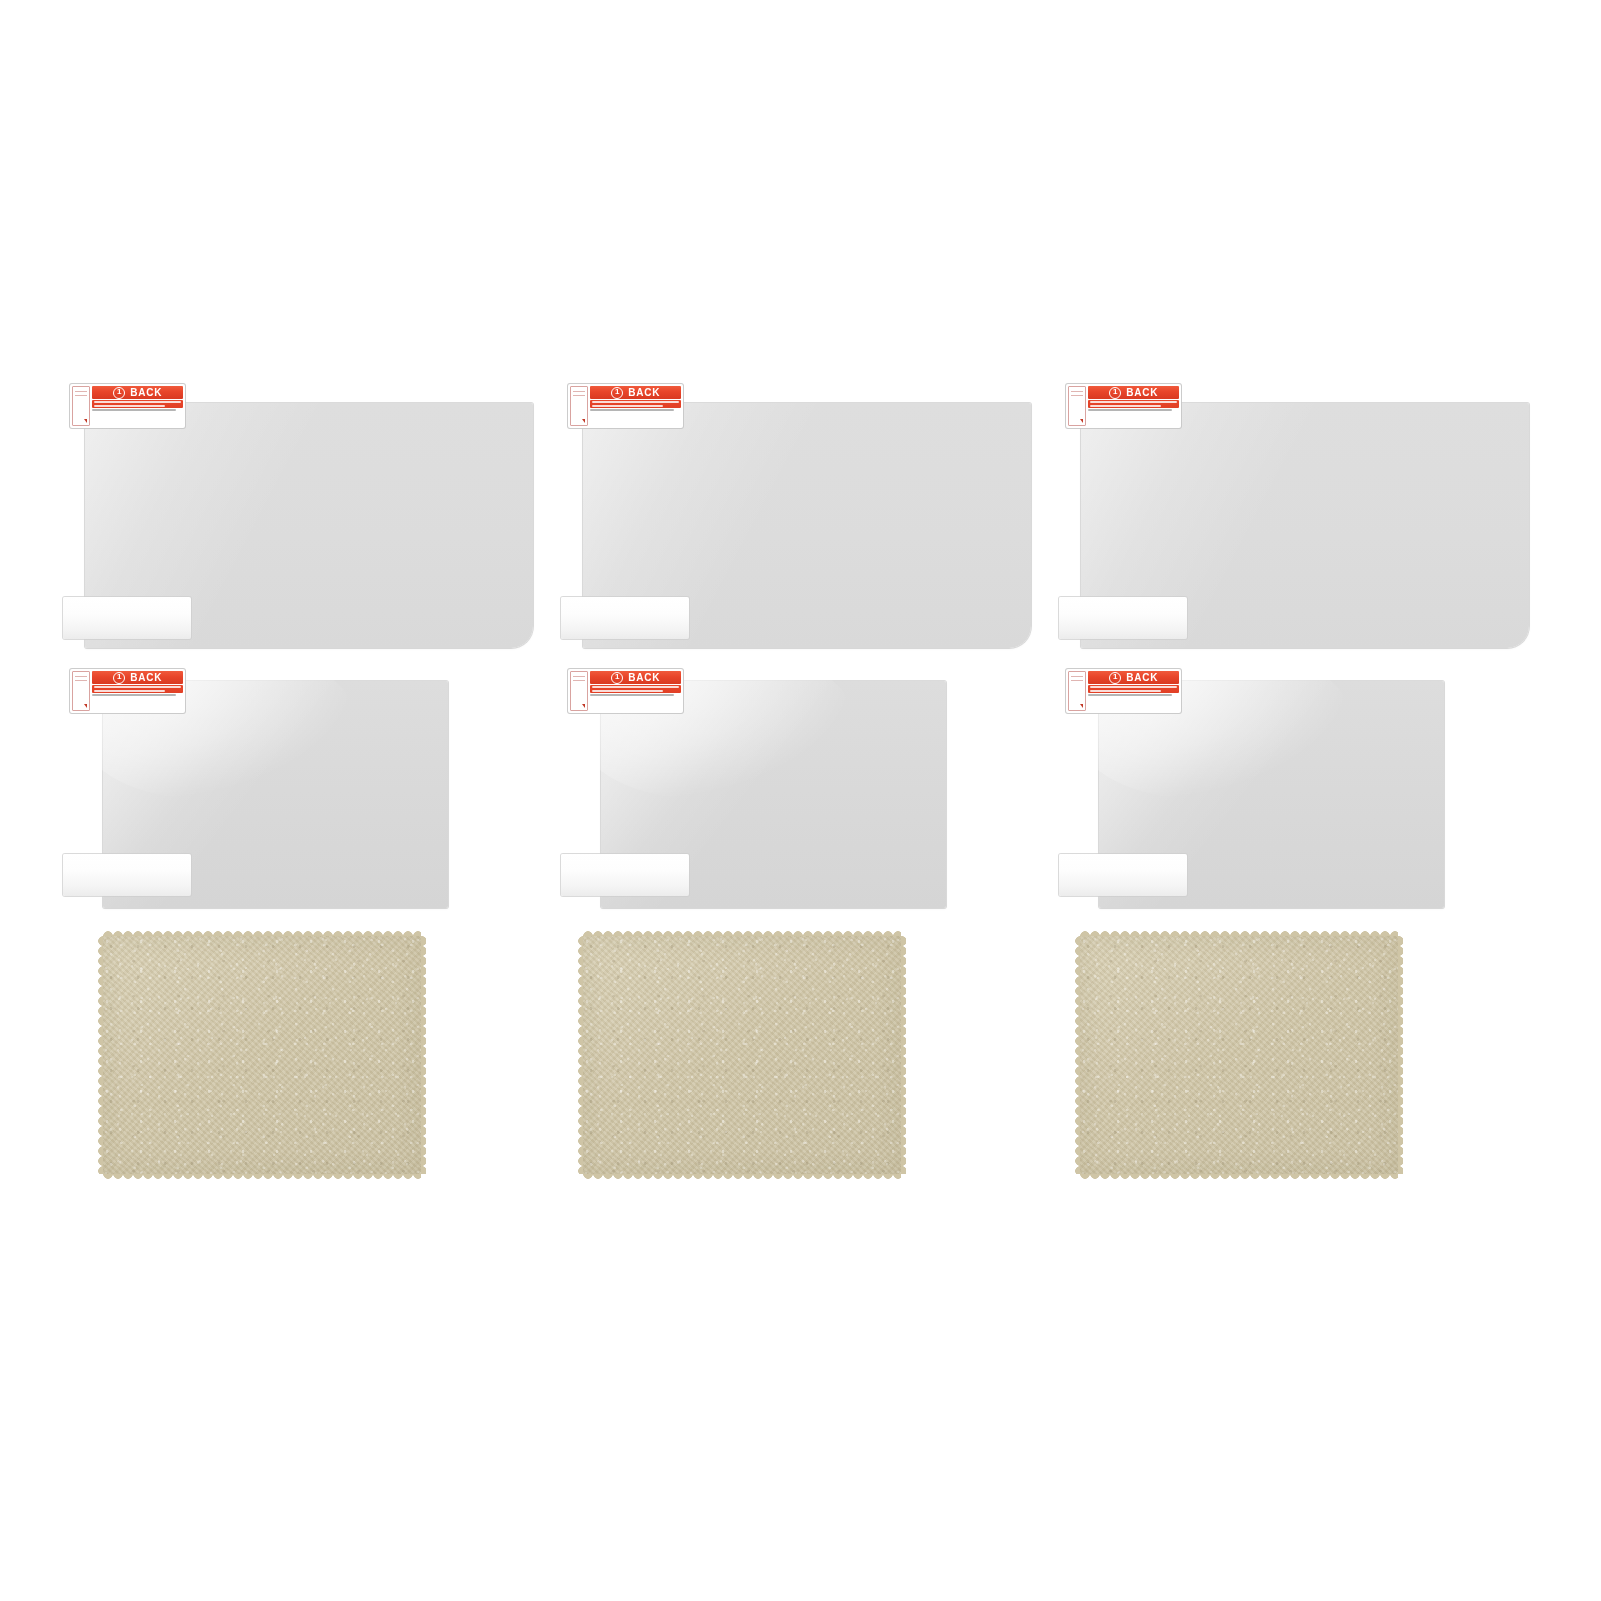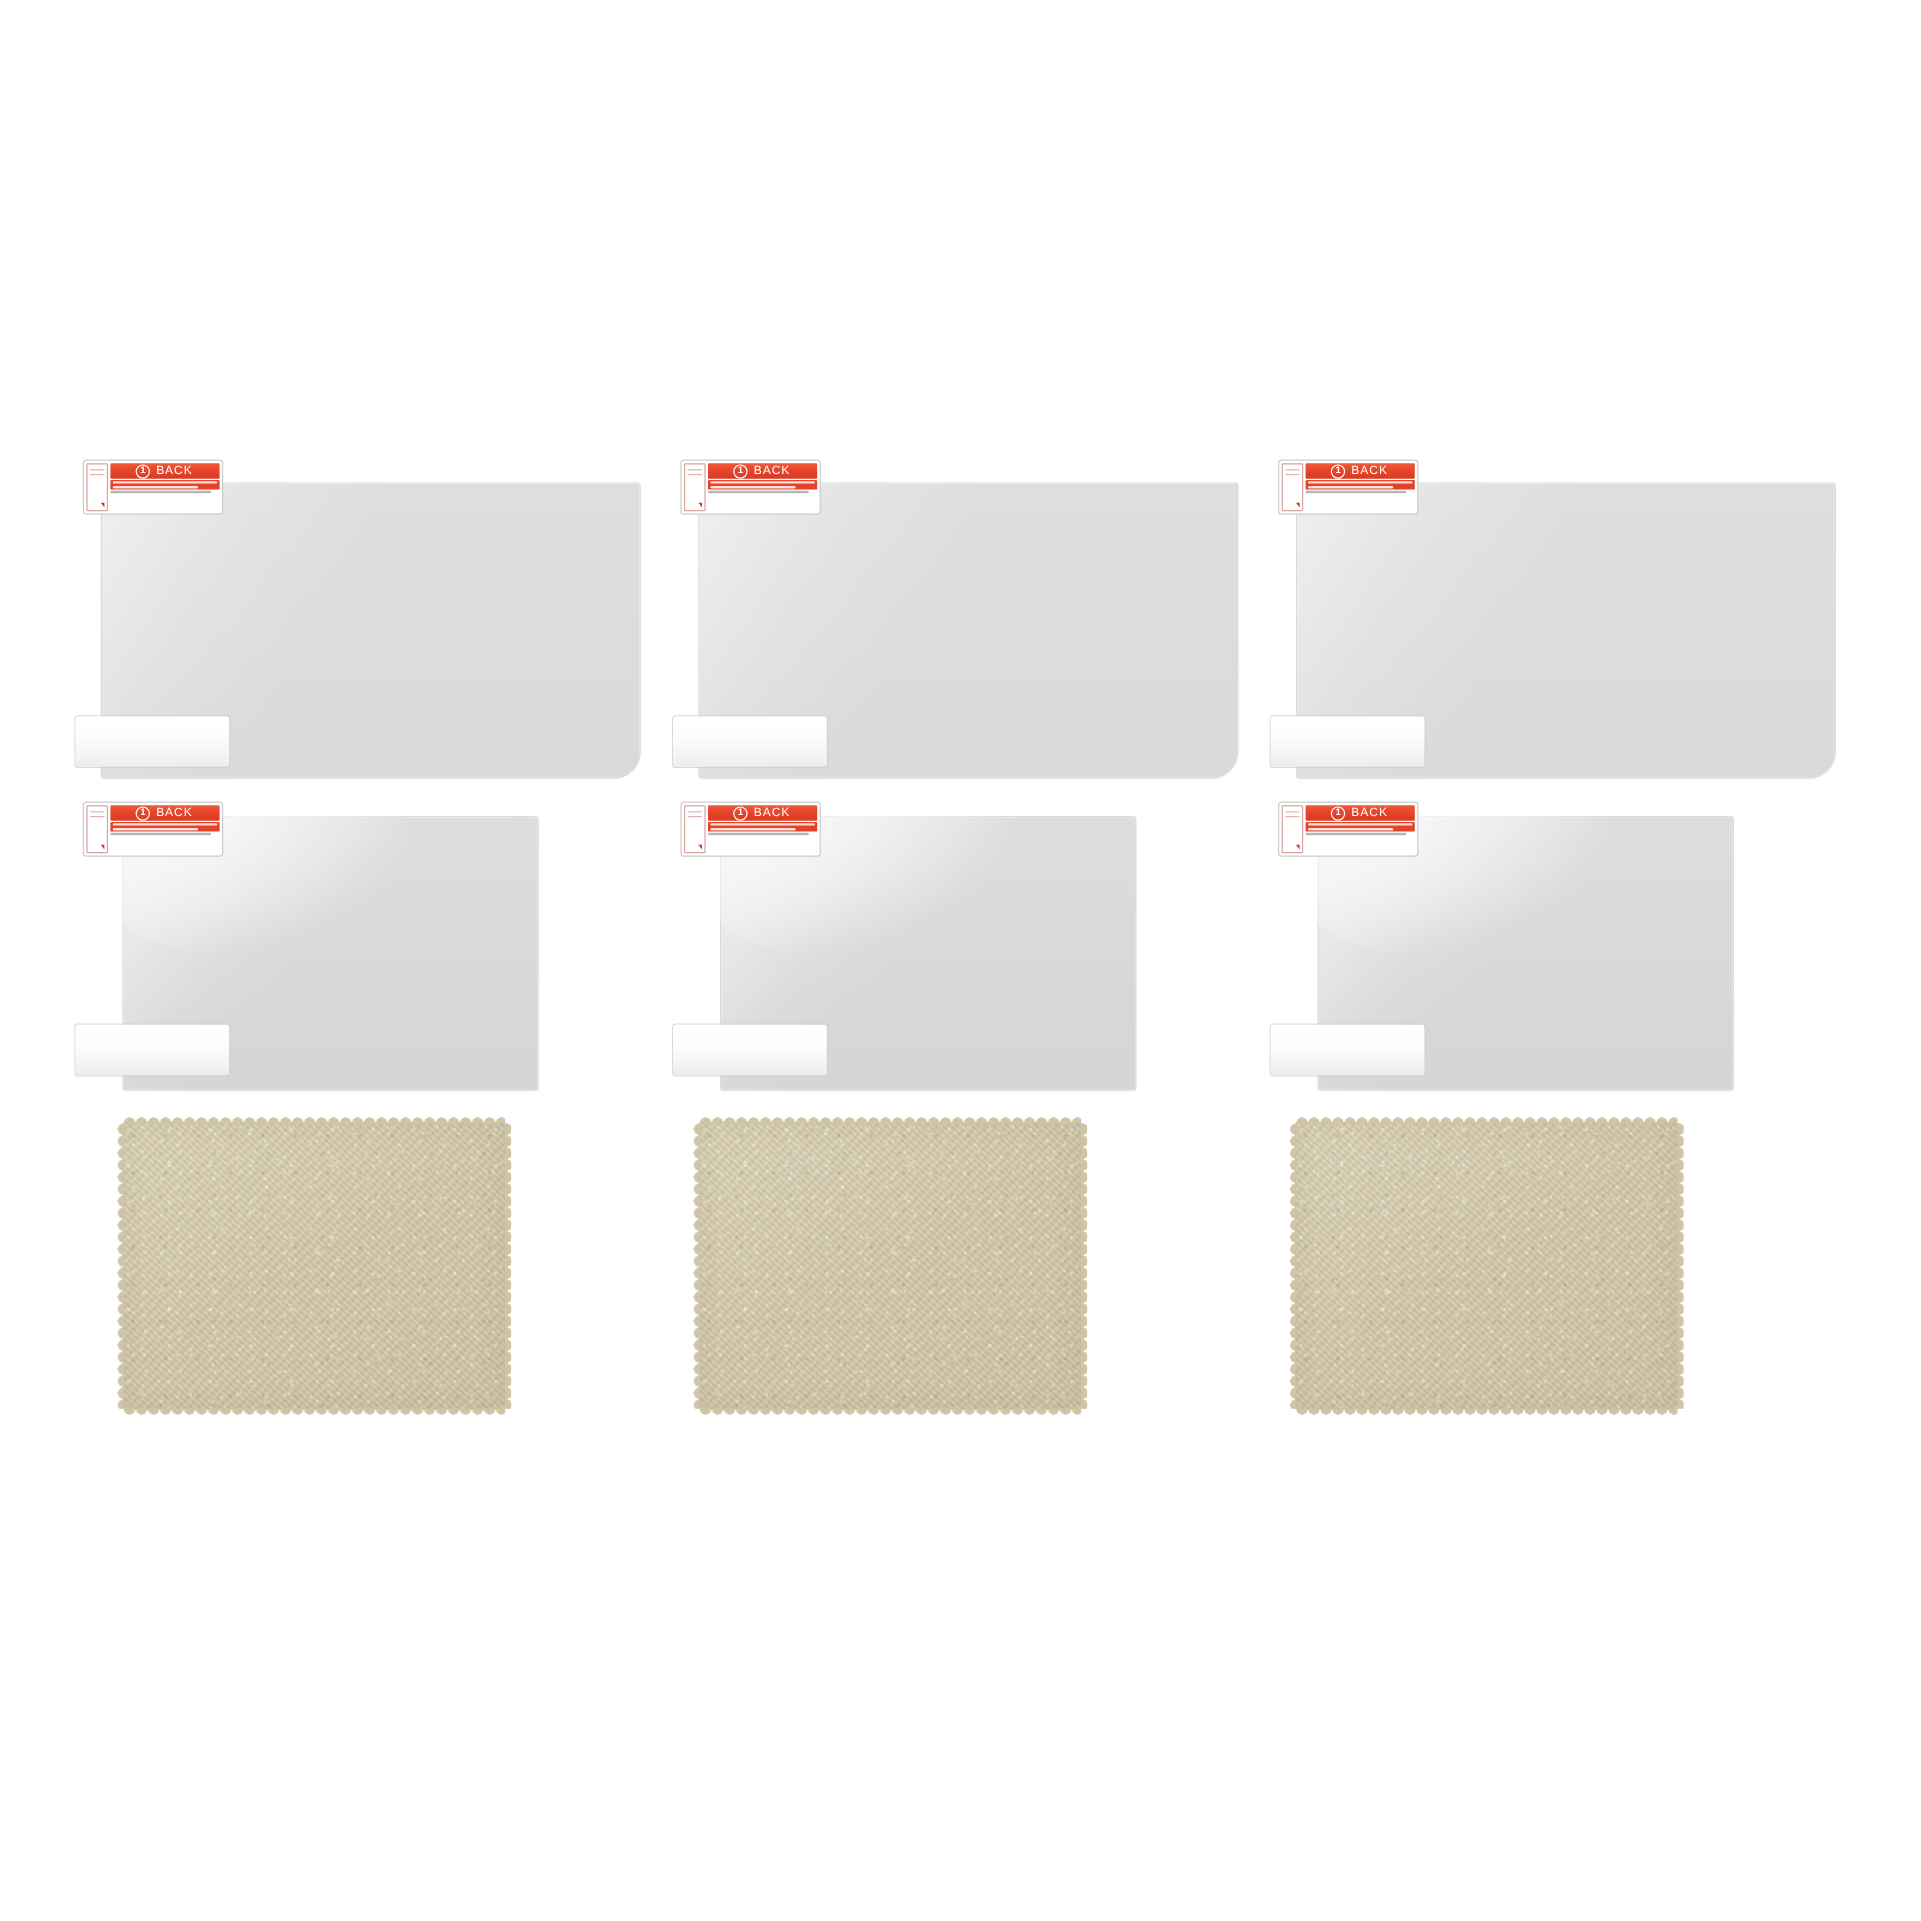--- a/index.html
+++ b/index.html
@@ -144,21 +144,21 @@
     font-size: 8px;
     line-height: 8px;
     font-weight: 700;
     text-align: center;
     margin-left: 22%;
     font-family: "Liberation Sans", sans-serif;
   }
   .sticker-back {
     color: #ffffff;
     font-size: 10px;
-    font-weight: 400;
+    font-weight: 700;
     letter-spacing: 0.8px;
     margin-left: 5px;
     line-height: 11px;
     font-family: "Liberation Sans", sans-serif;
     white-space: nowrap;
   }
   .sticker-fine {
     background: linear-gradient(180deg, #e8462b 0%, #e14026 100%);
     margin-top: 1px;
     padding: 1px 2px;

